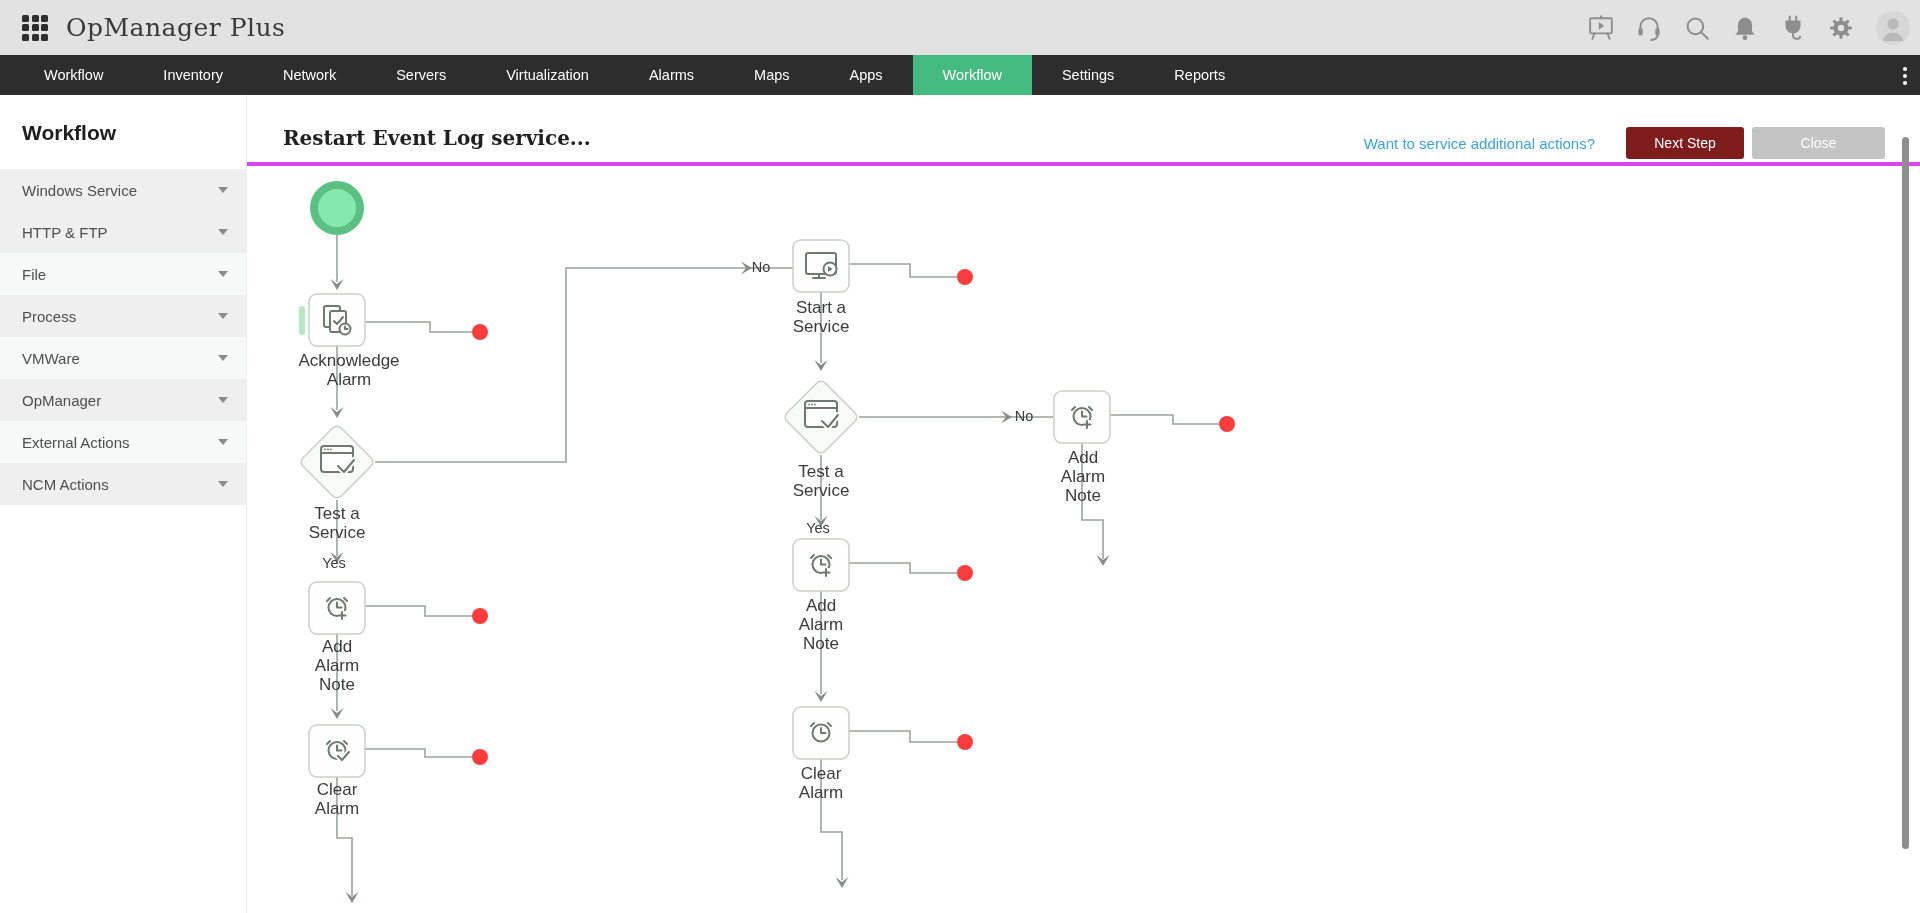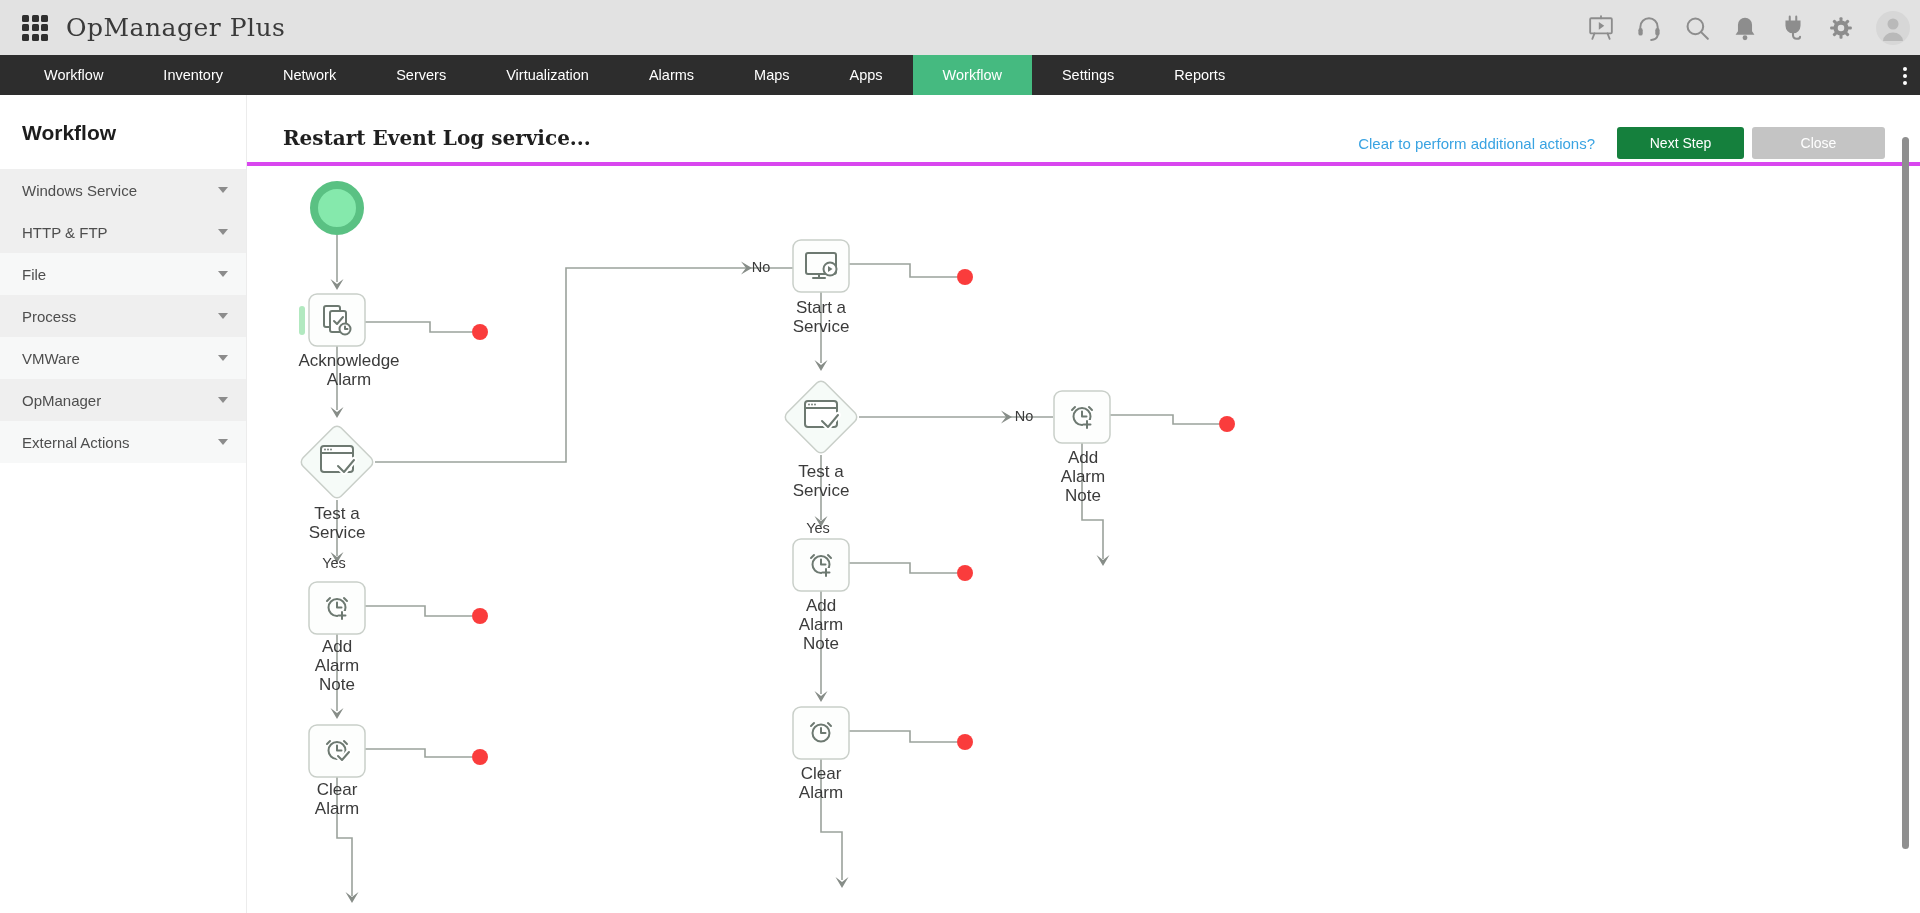--- a/index.html
+++ b/index.html
@@ -48,21 +48,21 @@
   
   .content-header { position:absolute; left:247px; top:95px; width:1673px; height:71px;
                     background:#fff; border-bottom:4px solid #d946ef;text-decoration:underline; }
   .page-title { position:absolute; left:36px; top:31px; font-family:"DejaVu Serif", serif;
                 font-weight:bold; font-size:20px; color:#1f1f1f; }
   .actions-link { position:absolute; right:325px; top:40px; font-size:15px;
                   color:#39a3e2; cursor:pointer; }
   .btn { position:absolute; top:32px; height:32px; border:none; border-radius:3px;
          color:#fff; font-size:14px; font-family:"Liberation Sans", sans-serif;
          cursor:pointer; }
-  .btn-next { right:176px; width:127px; background:#15803d; }
+  .btn-next { right:176px; width:118px; background:#7f1d1d; }
   .btn-close { right:35px; width:133px; background:#c4c4c4; }
 
   
   .canvas { position:absolute; left:247px; top:166px; width:1673px; height:747px;
             background:#fff; }
   .canvas svg { position:absolute; left:0; top:0; }
   .wf-label { position:absolute; transform:translateX(-50%); width:150px;
               text-align:center; font-size:17px; line-height:19px; color:#3b3b3b; }
   .branch-label { position:absolute; transform:translateX(-50%); font-size:14.5px;
                   color:#3b3b3b; }
@@ -209,25 +209,29 @@
       <span class="chev"></span>
     </div>
   <div class="side-item even">
       <span>OpManager</span>
       <span class="chev"></span>
     </div>
   <div class="side-item odd">
       <span>External Actions</span>
       <span class="chev"></span>
     </div>
+  <div class="side-item even">
+      <span>NCM Actions</span>
+      <span class="chev"></span>
+    </div>
 </div>
 
 <div class="content-header">
   <div class="page-title">Restart Event Log service...</div>
-  <div class="actions-link">Clear to perform additional actions?</div>
+  <div class="actions-link">Want to service additional actions?</div>
   <button class="btn btn-next">Next Step</button>
   <button class="btn btn-close">Close</button>
 </div>
 
 <div class="canvas">
   <svg width="1673" height="747" viewBox="0 0 1673 747">
 
     <g>
       <path class="edge" d="M90,69 V116"></path>
       <path class="edge" d="M90,180 V244"></path>

